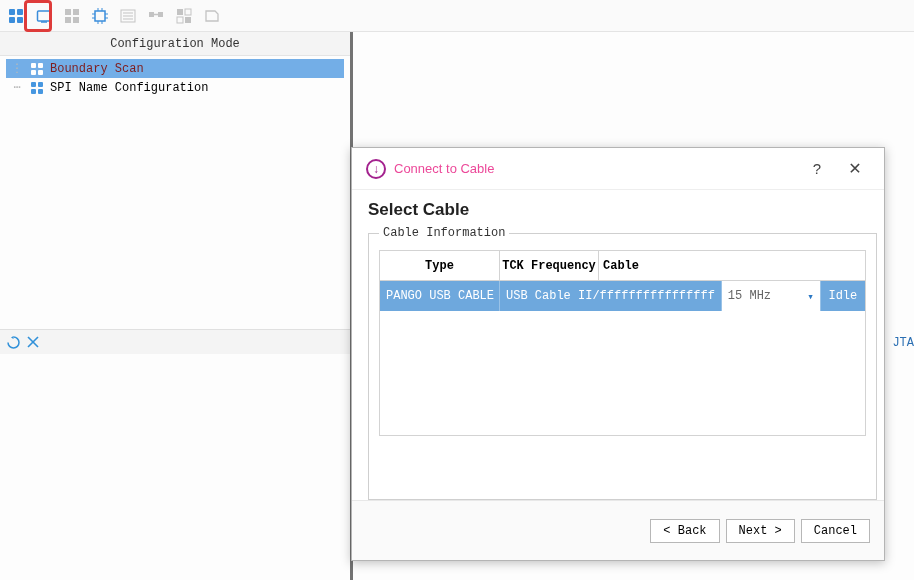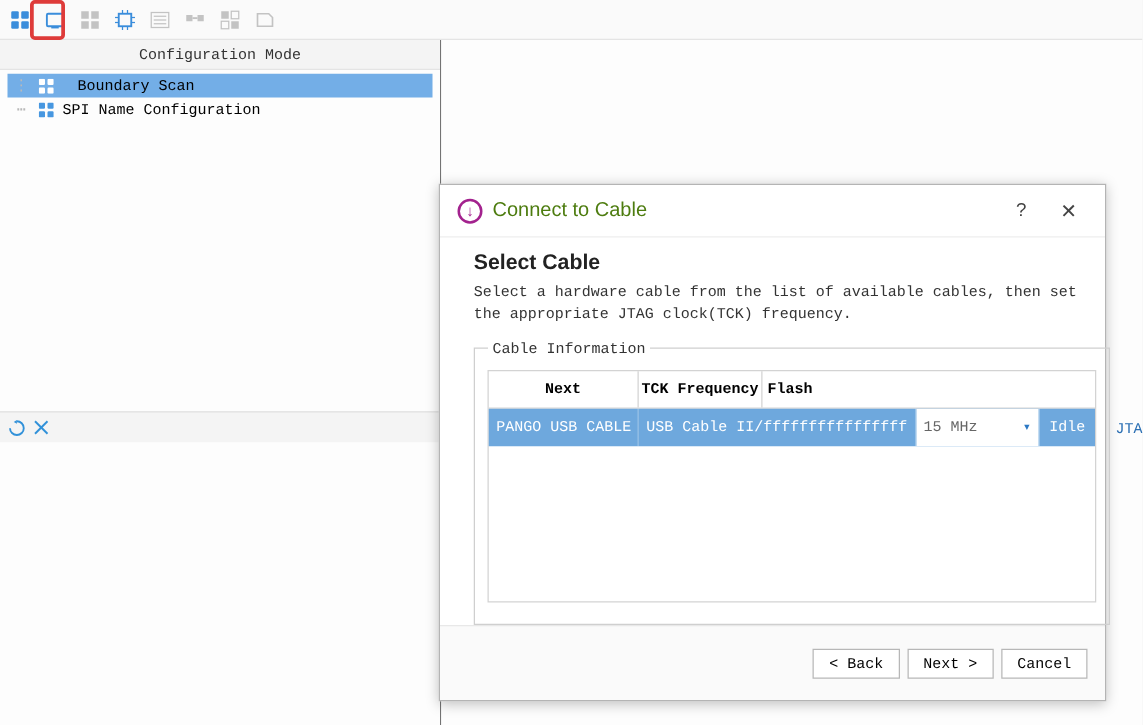--- a/index.html
+++ b/index.html
@@ -40,21 +40,21 @@
 
   
   .main {
     display:flex;
     height: calc(100% - 32px);
   }
   .left {
     width: 353px;
     display:flex;
     flex-direction:column;
-    border-right:1px solid #737373;
+    border-right:3px solid #737373;
     background:#fdfdfd;
   }
   .right {
     flex:1;
     background:#fdfdfd;
     position:relative;
   }
 
   
   .panel-header {
@@ -82,21 +82,21 @@
   }
   .tree-item .ticon {
     color:#4797e0;
     width:14px;height:14px;
     display:inline-flex;align-items:center;justify-content:center;
   }
   .tree-item.selected {
     background:#73aee7;
     color:#fff;
   }
-  .tree-item.selected .mono { color:#000000;margin-left:12px; }
+  .tree-item.selected .mono { color:#7f1d1d; }
   .tree-spacer { flex:1; }
 
   
   .dev-panel {
     border-top:1px solid #e0e0e0;
     height:25px;
     background:#f4f4f4;
     display:flex;align-items:center;
     padding:0 6px;
   }
@@ -134,29 +134,29 @@
   }
   .dlg-title-icon {
     width:20px;height:20px;
     border:2px solid #a3228e;
     border-radius:50%;
     display:flex;align-items:center;justify-content:center;
     color:#a3228e;
     font-size:12px;
     font-weight:bold;
   }
-  .dlg-title-text { font-size:16px; color:#4d7c0f; }
+  .dlg-title-text { font-size:13px; color:#ec4899; }
   .dlg-help, .dlg-close {
     width:30px; text-align:center; font-size:15px;color:#444;cursor:pointer;
   }
   .dlg-close { font-size:16px; }
   .dlg-spacer { flex:1; }
 
   .dlg-body {
-    padding:10px 22px 0 27px;
+    padding:10px 22px 0 16px;
     flex:1;
     display:flex;flex-direction:column;
   }
   .dlg-heading { font-size:17px; font-weight:bold; color:#222; margin-bottom:6px;}
   .dlg-desc { font-size:12px; color:#333; line-height:1.4; margin-bottom:12px;}
 
   fieldset.cable-info {
     border:1px solid #cfcfcf;
     padding:10px 10px 14px 10px;
     flex:1;
@@ -377,29 +377,28 @@
   <div class="dlg-title">
     <div class="dlg-title-icon">↓</div>
     <div class="dlg-title-text">Connect to Cable</div>
     <div class="dlg-spacer"></div>
     <div class="dlg-help">?</div>
     <div class="dlg-close">✕</div>
   </div>
 
   <div class="dlg-body">
     <div class="dlg-heading">Select Cable</div>
-    <div class="dlg-desc mono">Select a hardware cable from the list of available cables, then set the appropriate JTAG clock(TCK) frequency.</div>
 
     <fieldset class="cable-info">
       <legend>Cable Information</legend>
       <div class="ci-table">
         <div class="ci-head">
-          <div class="c-type">Next</div>
+          <div class="c-type">Type</div>
           <div class="c-freq">TCK Frequency</div>
-          <div class="c-state">Flash</div>
+          <div class="c-state">Cable</div>
         </div>
         <div class="ci-row">
           <div class="c-type">PANGO USB CABLE II</div>
           <div class="c-name">USB Cable II/ffffffffffffffff</div>
           <div class="c-freq" style="padding:0;position:relative;">
             <div class="freq-select">
               <span class="mono" style="color:#666">15 MHz</span>
               <span class="chev">▾</span>
 
             </div>

